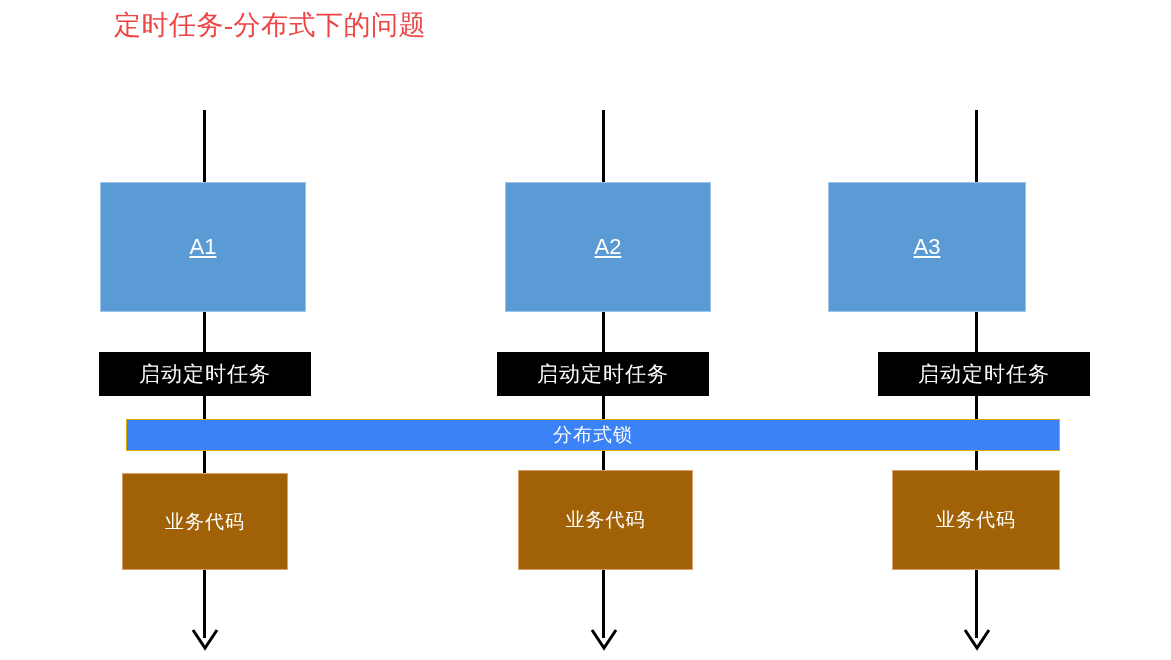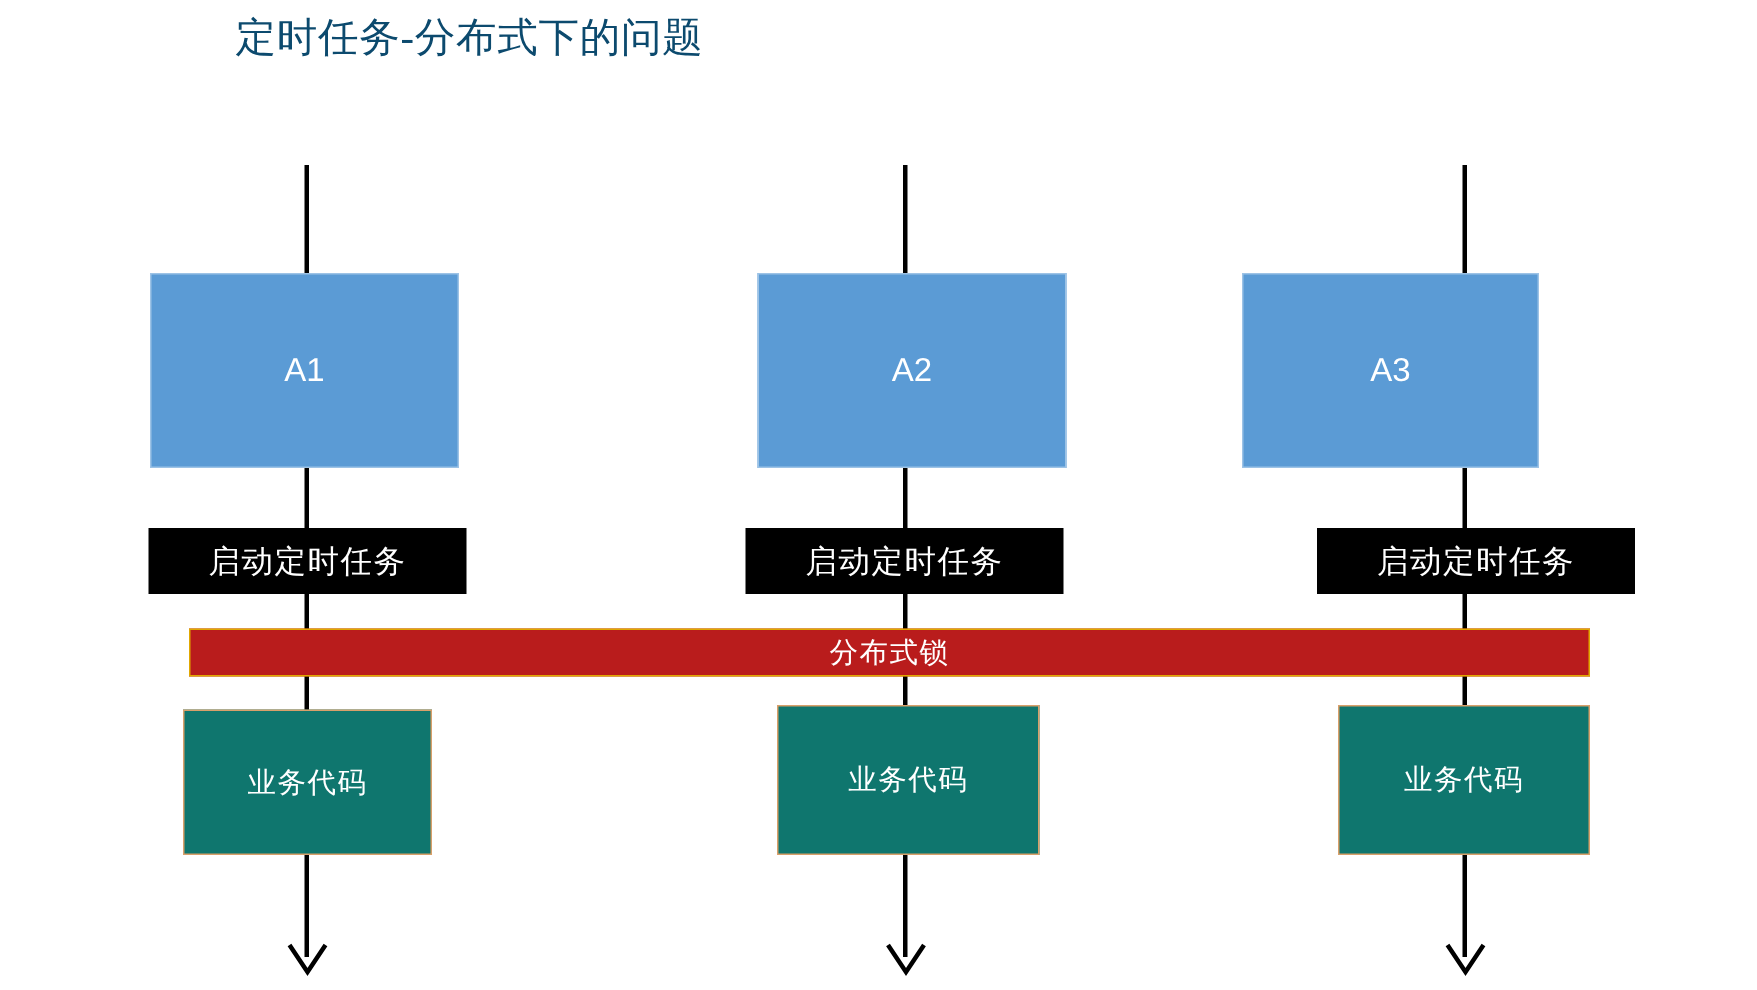--- a/index.html
+++ b/index.html
@@ -22,24 +22,23 @@
   }
 
   
   .page-title {
     position: absolute;
     left: 114px;
     top: 8px;
     font-family: "Liberation Serif", "DejaVu Serif", serif;
     font-size: 27px;
     line-height: 34px;
-    color: #0c4a6e;
+    color: #ef4444;
     white-space: nowrap;
     letter-spacing: 0.5px;
-    margin-left: 43px;
   }
 
   
   .lifeline {
     position: absolute;
     width: 3px;
     background: #000000;
   }
   .arrow-head {
     position: absolute;
@@ -57,41 +56,42 @@
     justify-content: center;
     color: #ffffff;
     text-align: center;
   }
 
   .node-actor {
     background: #5b9bd5;
     border: 1px solid #9dc3e6;
     font-size: 22px;
     font-family: "Liberation Sans", "DejaVu Sans", sans-serif;
+    text-decoration: underline;
   }
 
   .node-msg {
     background: #000000;
     border: none;
     font-size: 21px;
     font-family: "Liberation Serif", "DejaVu Serif", serif;
     letter-spacing: 1px;
     justify-content: center;
   }
 
   .node-lock {
-    background: #b91c1c;
+    background: #3b82f6;
     border: 1px solid #e0a800;
     font-size: 19px;
     font-family: "Liberation Serif", "DejaVu Serif", serif;
     letter-spacing: 1px;
   }
 
   .node-biz {
-    background: #0f766e;
+    background: #a16207;
     border: 1px solid #d9a06a;
     font-size: 19px;
     font-family: "Liberation Serif", "DejaVu Serif", serif;
     letter-spacing: 1px;
   }
 </style>
 </head>
 <body>
 
 <div id="canvas">

